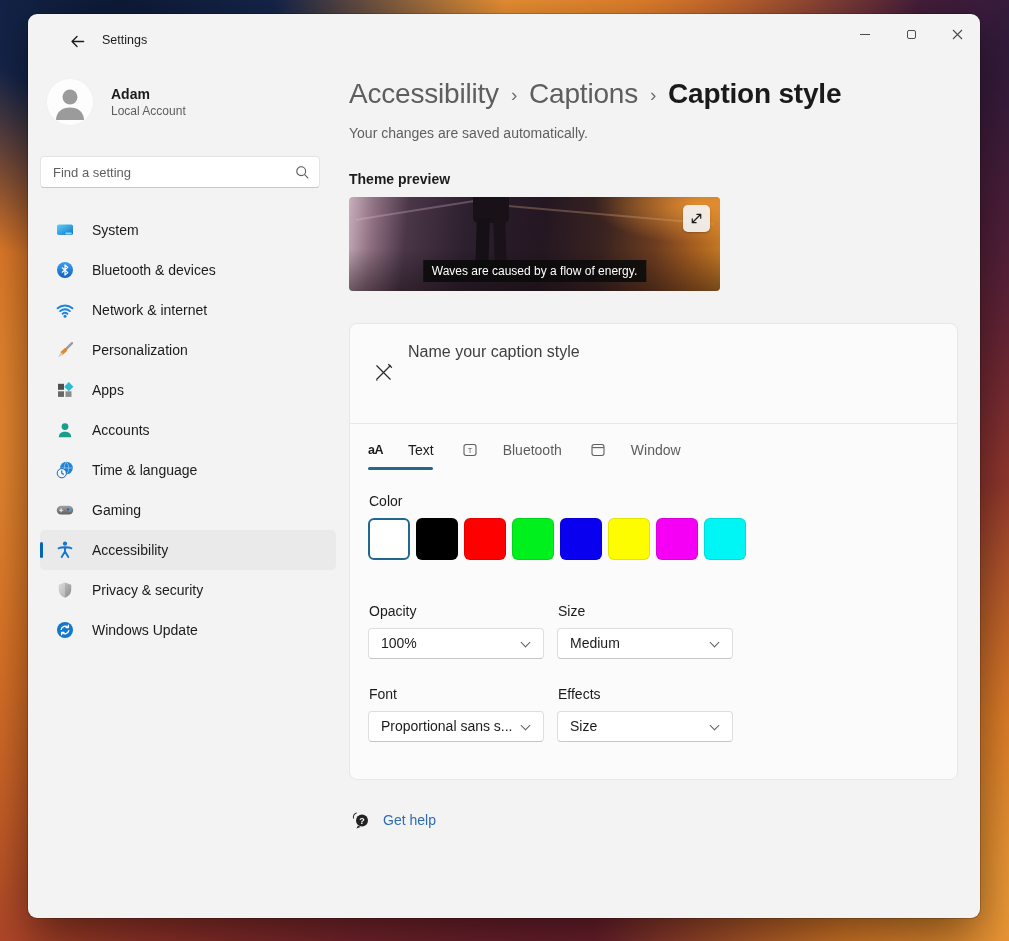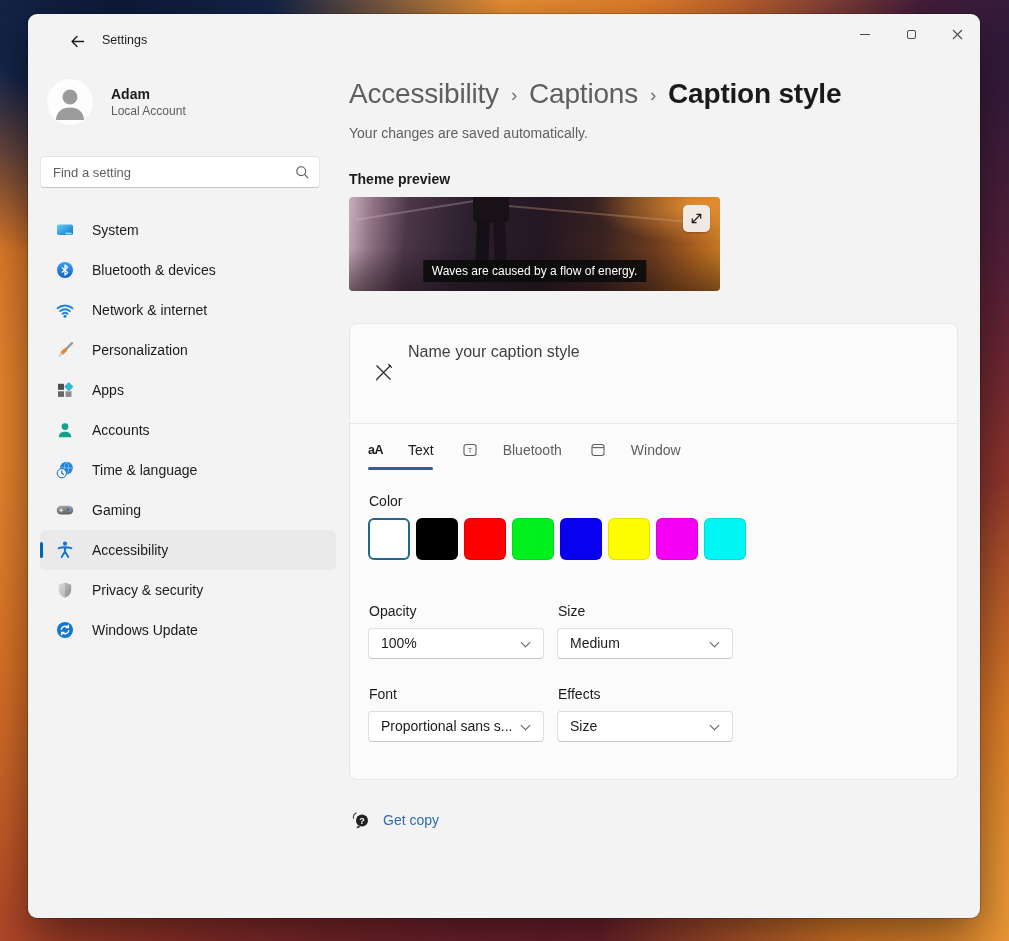--- a/index.html
+++ b/index.html
@@ -410,18 +410,18 @@
         </div>
       </section>
 
       <div class="gethelp-row">
         <svg width="20" height="20" viewBox="0 0 20 20">
             <path d="M5.3 3.1C3.4 4 2.1 5.8 2.5 8.1" stroke="#3c3c3c" stroke-width="1.1" fill="none" stroke-linecap="round"></path>
             <circle cx="11" cy="10.5" r="6" fill="#222"></circle>
             <path d="M7 15.6 5.4 18.6l4.1-1.7Z" fill="#222"></path>
             <text x="11" y="13.7" text-anchor="middle" font-size="9" fill="#fff" font-weight="bold" font-family="Liberation Sans,sans-serif">?</text>
           </svg>
-        <a>Get copy</a>
+        <a>Get help</a>
       </div>
     </main>
 
   </div>
 </div>
 
 </body></html>

